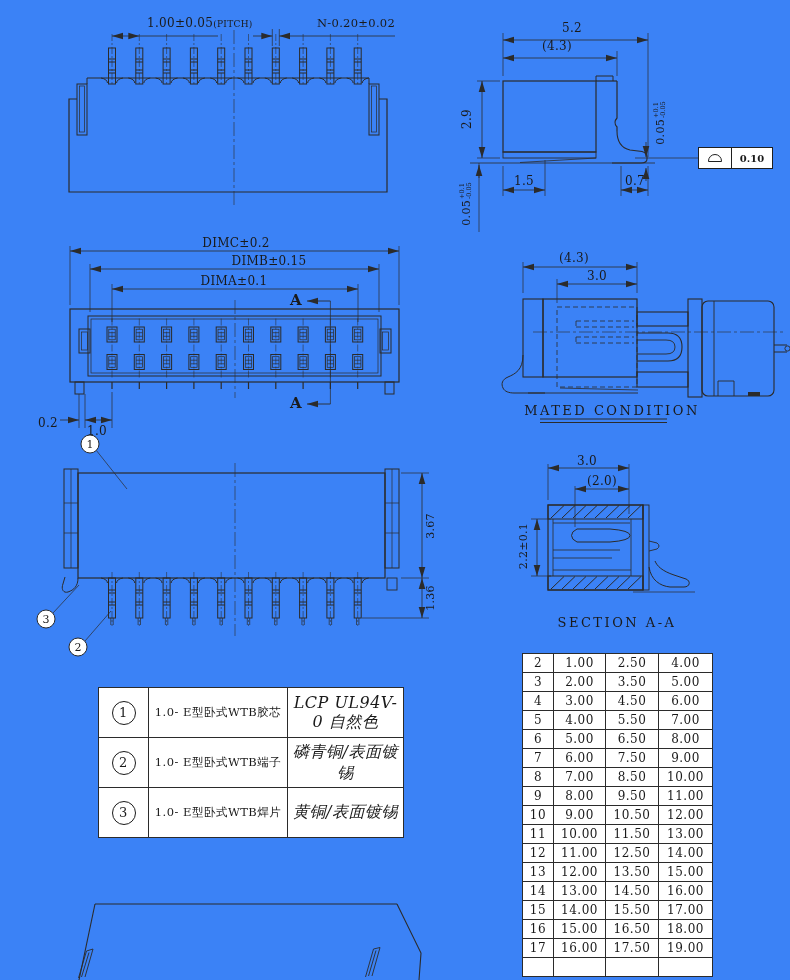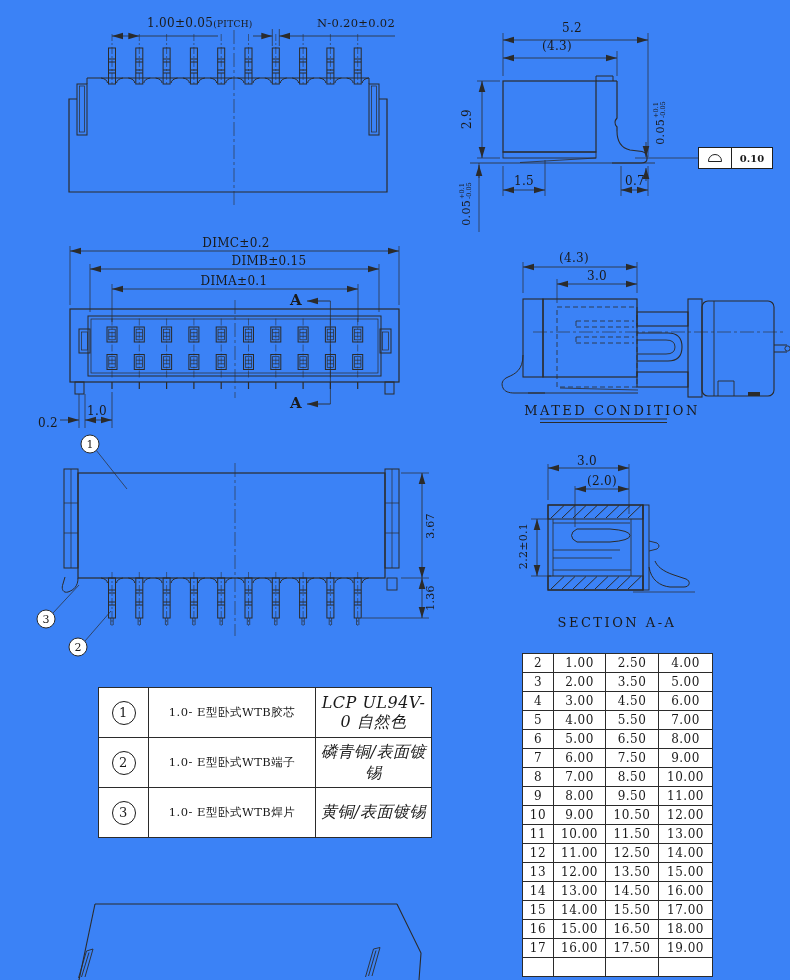--- a/index.html
+++ b/index.html
@@ -27,21 +27,21 @@
   
   table.dim-table { position:absolute; left:522px; top:653px; border-collapse:collapse; table-layout:fixed;
                     font-size:12px; background:#fff; }
   table.dim-table th, table.dim-table td { border:1px solid #2b2b2b; text-align:center; padding:0;
                     font-weight:normal; height:19px; letter-spacing:.5px; }
   table.dim-table th { height:18px; }
   
   table.parts-table { position:absolute; left:98px; top:687px; border-collapse:collapse; font-size:12px; background:#fff; }
   table.parts-table td { border:1.2px solid #2b2b2b; height:50px; text-align:center; padding:0 4px; letter-spacing:.5px; }
   td.pt-no { width:50px; }
-  td.pt-name { width:167px; font-size:11.5px; }
+  td.pt-name { width:139px; font-size:11.5px; }
   td.pt-mat { width:116px; font-size:16px;font-style:italic; }
   .circle-num { display:inline-flex; width:24px; height:24px; border:1.3px solid #1a1a1a; border-radius:50%;
                 align-items:center; justify-content:center; font-size:13px; }
 </style>
 </head>
 <body>
 
 <div class="sheet">
 
 <svg class="linework" width="790" height="980" viewBox="0 0 790 980" stroke="#2b2b2b" fill="none" stroke-width="1">
@@ -370,21 +370,21 @@
       </div>
   <div class="cell c2">0.10</div>
 </div>
 
 <span class="lbl" style="left:236px; top:243px;">DIMC±0.2</span>
 <span class="lbl" style="left:228px; top:261px;margin-left:41px;">DIMB±0.15</span>
 <span class="lbl" style="left:234px; top:281px;">DIMA±0.1</span>
 <span class="lbl secA" style="left:296px; top:300px;">A</span>
 <span class="lbl secA" style="left:296px; top:403px;">A</span>
 <span class="lbl" style="left:48px; top:411px;margin-top:12px;">0.2</span>
-<span class="lbl" style="left:97px; top:411px;">1.0</span>
+<span class="lbl" style="left:97px; top:431px;">1.0</span>
 
 <span class="lbl" style="left:574px; top:258px;">(4.3)</span>
 <span class="lbl" style="left:597px; top:276px;">3.0</span>
 <span class="lbl cap" style="left:603px; top:410px;">MATED CONDITION</span>
 
 <span class="callout" style="left:90px; top:444px;">1</span>
 <span class="callout" style="left:46px; top:619px;">3</span>
 <span class="callout" style="left:78px; top:647px;">2</span>
 <span class="lbl rot fs11" style="left:430px; top:526px;">3.67</span>
 <span class="lbl rot fs11" style="left:430px; top:598px;">1.36</span>

